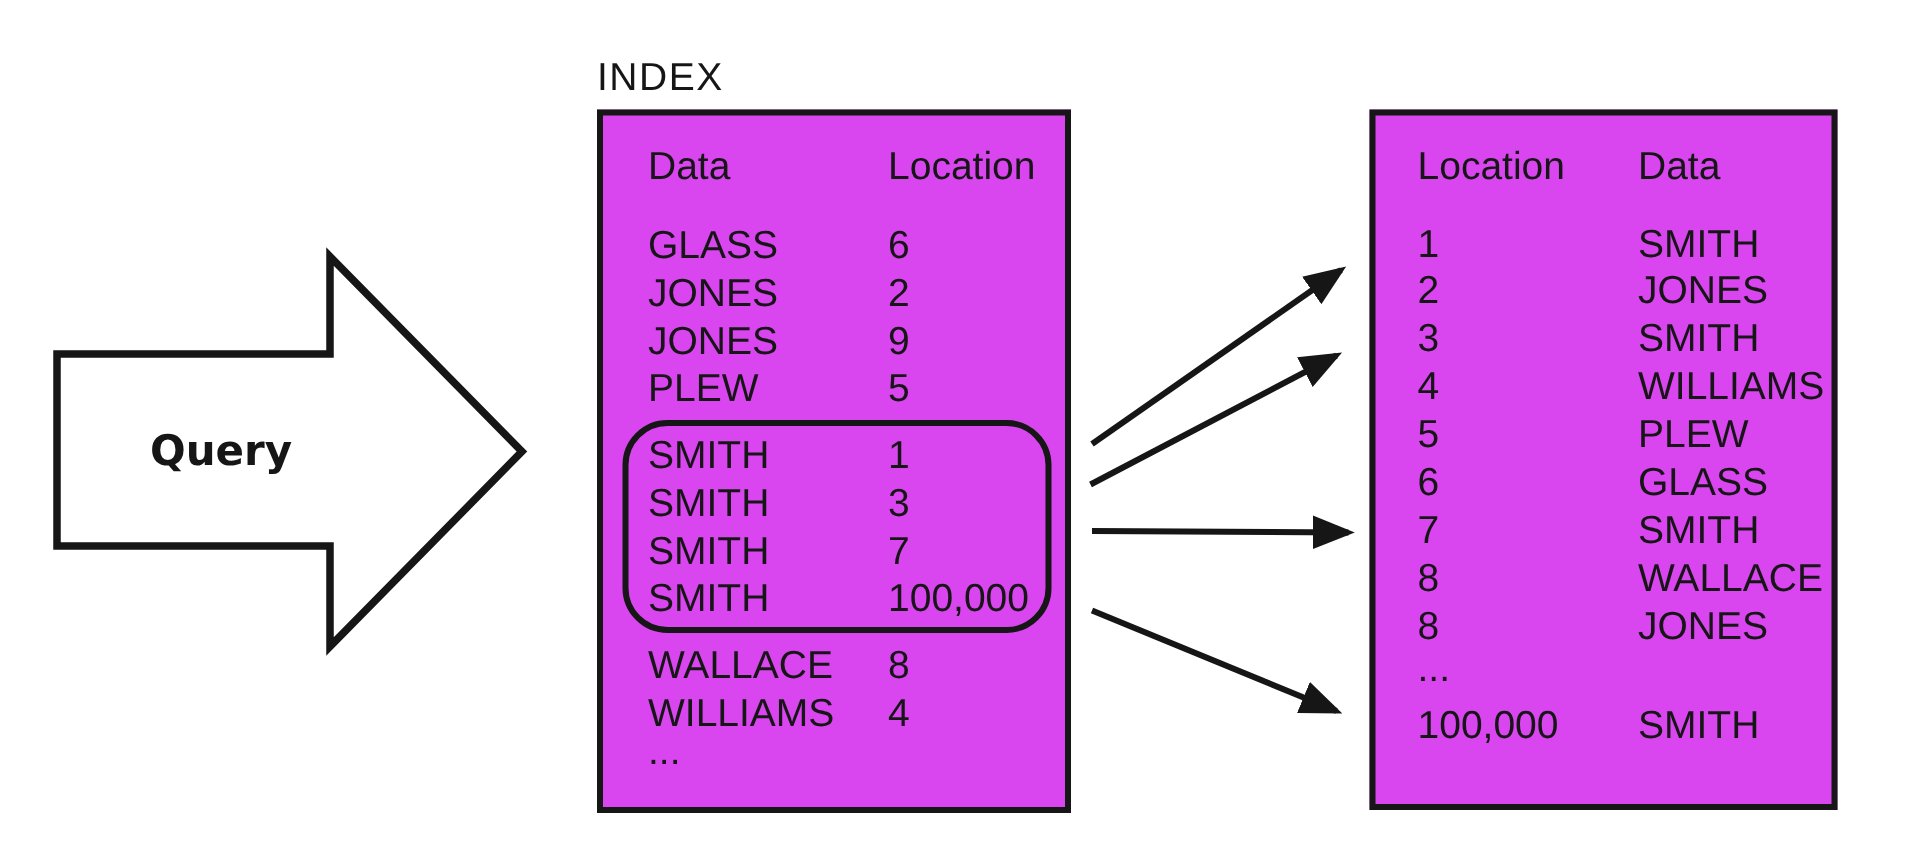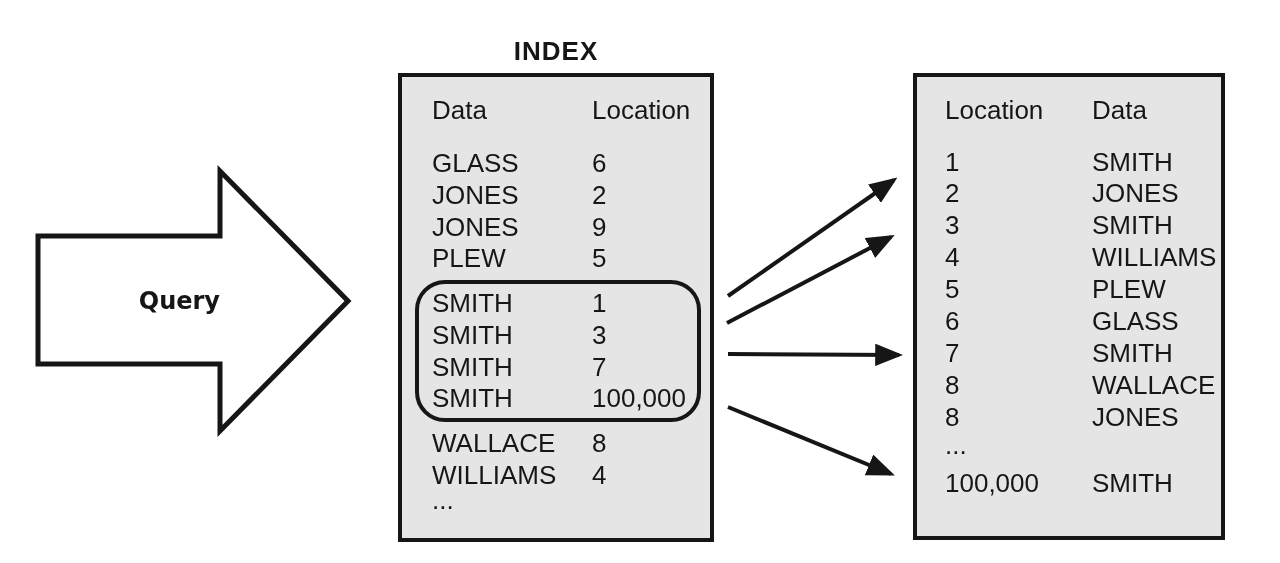--- a/index.html
+++ b/index.html
@@ -16,32 +16,30 @@
   svg.overlay {
     position: absolute;
     left: 0; top: 0;
     width: 1280px; height: 563px;
     pointer-events: none;
   }
   .panel {
     position: absolute;
     box-sizing: border-box;
     border: 4px solid var(--ink);
-    background: #e5e5e5;
+    background: #d946ef;
   }
   #index-panel { left: 398px; top: 73px; width: 316px; height: 469px; }
   #table-panel { left: 913px; top: 73px; width: 312px; height: 467px; }
   .panel-title {
     position: absolute;
     top: 36px;
     font-size: 26px;
     letter-spacing: 1px;
-    text-align: center;
     white-space: nowrap;
-    font-weight: bold;
   }
   #index-title { left: 398px; width: 316px; }
   #table-title { left: 913px; width: 312px; }
   .row {
     position: absolute;
     left: 0;
     width: 100%;
     height: 32px;
     line-height: 32px;
     font-size: 26px;
@@ -59,24 +57,24 @@
     width: 286px; height: 142px;
     border: 4px solid var(--ink);
     border-radius: 30px;
     background: transparent;
   }
   .query-label {
     position: absolute;
     left: 100px; top: 287px;
     width: 120px; height: 28px;
     line-height: 28px;
-    text-align: right;
+    text-align: left;
     font-family: "DejaVu Sans", sans-serif;
     font-weight: bold;
-    font-size: 24px;
+    font-size: 28px;
   }
 </style>
 </head>
 <body>
 
 <div class="stage">
 
   <svg class="overlay" viewBox="0 0 1280 563" xmlns="http://www.w3.org/2000/svg">
     <defs>
       <marker id="ah" viewBox="0 0 10 8" refX="8.5" refY="4" markerWidth="7" markerHeight="5.6" orient="auto-start-reverse">

